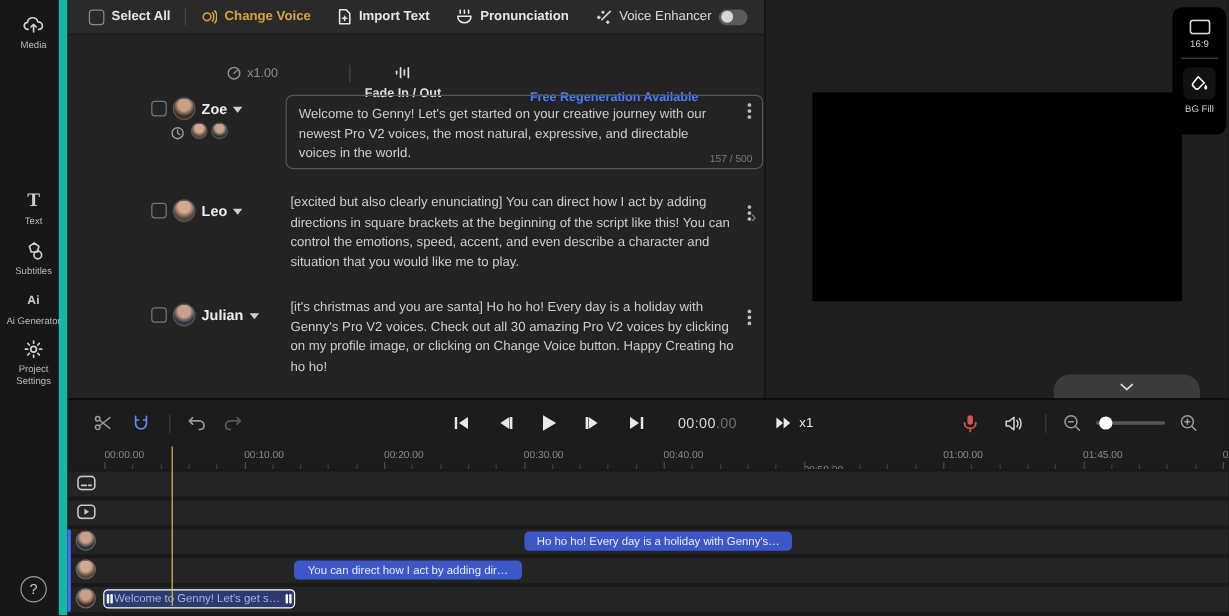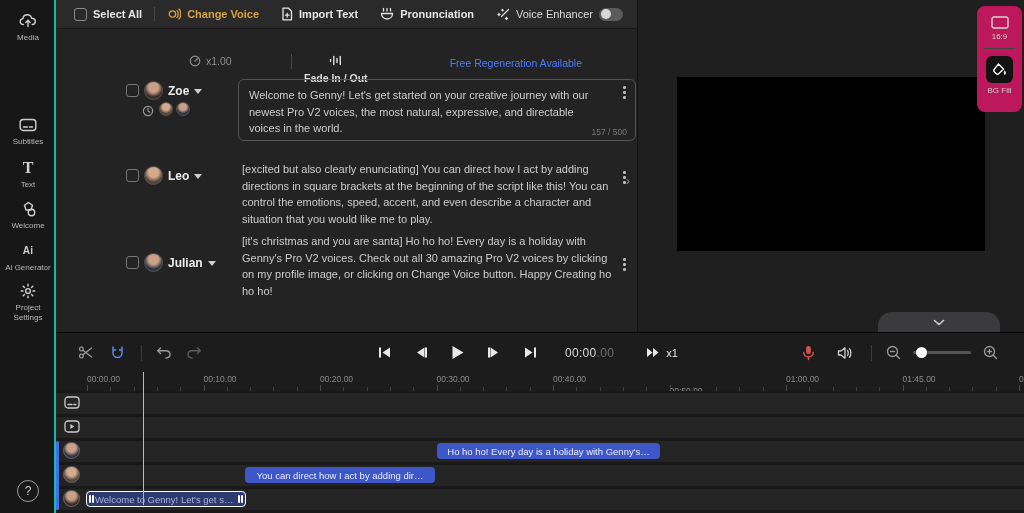--- a/index.html
+++ b/index.html
@@ -8,21 +8,21 @@
     --mic_red:#D9534F; --track_indicator:#4A6CF0;
   }
   *{margin:0;padding:0;box-sizing:border-box;}
   html,body{width:1024px;height:513px;overflow:hidden;background:#161616;
     font-family:"Liberation Sans","DejaVu Sans",sans-serif;-webkit-font-smoothing:antialiased;}
   #stage{position:relative;width:1024px;height:513px;background:#1b1b1b;overflow:hidden;}
   .abs{position:absolute;}
   svg{display:block;}
 
   
-  #sidebar{left:0;top:0;width:56px;height:513px;background:#171717;border-right:2px solid #14b8a6;z-index:30;}
+  #sidebar{left:0;top:0;width:56px;height:513px;background:#171717;border-right:7px solid #14b8a6;z-index:30;}
   .side-item{position:absolute;left:3px;width:50px;display:flex;flex-direction:column;align-items:center;
     color:#b9b9b9;font-size:8px;line-height:10px;text-align:center;padding:6px 0;border-radius:7px;cursor:pointer;}
   .side-item .ic{height:17px;display:flex;align-items:center;justify-content:center;margin-bottom:4px;color:#cfcfcf;}
   .side-item.active{background:var(--sidebar_active);color:#dfe7f7;}
   .side-item.active .ic{color:#e8eefb;}
   .tletter{font-family:"Liberation Serif","DejaVu Serif",serif;font-size:16px;font-weight:700;}
   .ai-glyph{font-size:10px;font-weight:700;letter-spacing:.2px;}
   #help-btn{left:17px;top:480px;width:22px;height:22px;border-radius:50%;border:1.4px solid #9a9a9a;
     color:#cfcfcf;display:flex;align-items:center;justify-content:center;font-size:12px;cursor:pointer;}
 
@@ -58,21 +58,21 @@
   .kebab i{width:2.5px;height:2.5px;border-radius:50%;background:#bdbdbd;}
   .side-actions{color:#d8d8d8;display:flex;flex-direction:column;gap:11px;align-items:center;}
   .play-tri{width:0;height:0;border-top:6px solid transparent;border-bottom:6px solid transparent;border-left:10px solid #fff;}
   #v-scroll{left:615px;top:33px;width:5px;height:100px;background:#545454;border-radius:3px;}
   #panel-expander{left:621px;top:168px;width:14px;height:24px;color:#8d8d8d;font-size:13px;
     display:flex;align-items:center;justify-content:center;cursor:pointer;}
 
   
   #preview{left:637px;top:0;width:387px;height:332px;background:#1f1f1f;border-left:1px solid #121212;}
   #video{left:677px;top:77px;width:308px;height:174px;background:#000;}
-  #aspect-card{left:977px;top:6px;width:45px;height:106px;background:#be185d;border-radius:8px;
+  #aspect-card{left:977px;top:6px;width:45px;height:106px;background:#000000;border-radius:8px;
     display:flex;flex-direction:column;align-items:center;padding-top:10px;z-index:10;}
   #aspect-card .lbl{font-size:8px;color:#cfcfcf;margin-top:3px;}
   #aspect-div{width:31px;height:1px;background:#454545;margin:7px 0;}
   #bgfill-btn{width:27px;height:27px;background:#121212;border-radius:6px;display:flex;align-items:center;justify-content:center;cursor:pointer;}
   #collapse-tab{left:878px;top:312px;width:122px;height:20px;background:#3b3b3d;
     border-radius:14px 14px 0 0;display:flex;align-items:center;justify-content:center;color:#cfcfcf;cursor:pointer;}
 
   
   #timeline{left:56px;top:332px;width:968px;height:181px;background:#1c1c1c;border-top:1px solid #060606;}
   #tl-controls{position:absolute;left:0;top:0;width:100%;height:39px;display:flex;align-items:center;}
@@ -115,44 +115,34 @@
       <span class="ic">
         <svg width="18" height="15" viewBox="0 0 18 15" fill="none" stroke="currentColor" stroke-width="1.4">
           <path d="M4.5 11.5 C2.5 11.5 1.2 10.2 1.2 8.5 C1.2 6.9 2.4 5.8 3.9 5.6 C4.2 3.4 6 1.8 8.3 1.8 C10.4 1.8 12.1 3.2 12.6 5.2 C14.7 5.2 16.3 6.6 16.3 8.5 C16.3 10.2 15 11.5 13.2 11.5" stroke-linecap="round"></path>
           <path d="M9 13.5 V7.5 M6.8 9.5 L9 7.3 L11.2 9.5" stroke-linecap="round" stroke-linejoin="round"></path>
         </svg>
       </span>
       <span>Media</span>
     </div>
 
 
-    <div class="side-item" style="top:110px">
-      <span class="ic">
-        <svg width="18" height="14" viewBox="0 0 18 14" fill="none" stroke="currentColor" stroke-width="1.4">
-          <rect x="1.2" y="1.5" width="15.6" height="11" rx="3"></rect>
-          <line x1="4.5" y1="9" x2="8.5" y2="9" stroke-linecap="round"></line>
-          <line x1="10.5" y1="9" x2="13.5" y2="9" stroke-linecap="round"></line>
-        </svg>
-      </span>
-      <span>Subtitles</span>
-    </div>
 
     <div class="side-item" style="top:153px">
       <span class="ic tletter">T</span>
       <span>Text</span>
     </div>
 
     <div class="side-item" style="top:194px">
       <span class="ic">
         <svg width="17" height="16" viewBox="0 0 17 16" fill="none" stroke="currentColor" stroke-width="1.4">
           <path d="M8.5 1.5 L12.5 4.3 L11 9 H6 L4.5 4.3 Z" stroke-linejoin="round"></path>
           <circle cx="11.5" cy="11.5" r="3.2"></circle>
         </svg>
       </span>
-      <span>Welcome</span>
+      <span>Subtitles</span>
     </div>
 
     <div class="side-item" style="top:236px">
       <span class="ic ai-glyph">Ai</span>
       <span>Ai Generator</span>
     </div>
 
     <div class="side-item" style="top:276px">
       <span class="ic">
         <svg width="16" height="16" viewBox="0 0 16 16" fill="none" stroke="currentColor" stroke-width="1.4">
@@ -228,21 +218,21 @@
       <span class="abs" style="left:235px;top:4px;width:1px;height:15px;background:#464646;"></span>
       <div class="meta-white abs" style="left:248px;top:5px;">
         <svg width="14" height="11" viewBox="0 0 14 11" stroke="currentColor" stroke-width="1.4" stroke-linecap="round">
           <line x1="1.5" y1="4.5" x2="1.5" y2="6.5"></line>
             <line x1="4.8" y1="1.5" x2="4.8" y2="9.5"></line>
           <line x1="8" y1="3.5" x2="8" y2="7.5"></line>
             <line x1="11.3" y1="1.5" x2="11.3" y2="9.5"></line>
         </svg>
         <span>Fade In / Out</span>
       </div>
-      <span id="free-regen" class="abs" style="right:55px;top:7px;">Free Regeneration Available</span>
+      <span id="free-regen" class="abs" style="right:55px;top:25px;font-weight:bold;">Free Regeneration Available</span>
     </div>
 
     <div>
       <span class="row-check abs" style="left:70px;top:84px;"></span>
       <span class="avatar av-zoe abs" style="left:88px;top:81px;width:19px;height:19px;"></span>
       <div class="spk-name abs" style="left:112px;top:84px;">
         <span>Zoe</span>
         <span class="caret"></span>
       </div>
       <span class="abs" style="left:86px;top:105px;color:#9a9a9a;">
@@ -297,21 +287,21 @@
         </span>
     </div>
 
     <div>
       <span class="row-check abs" style="left:70px;top:256px;"></span>
       <span class="avatar av-julian abs" style="left:88px;top:253px;width:19px;height:19px;"></span>
       <div class="spk-name abs" style="left:112px;top:256px;">
         <span>Julian</span>
         <span class="caret"></span>
       </div>
-      <div class="body-text abs" style="left:186px;top:233px;width:372px;">[it's christmas and you are santa] Ho ho ho! Every day is a holiday with Genny's Pro V2 voices. Check out all 30 amazing Pro V2 voices by clicking on my profile image, or clicking on Change Voice button. Happy Creating ho ho ho!</div>
+      <div class="body-text abs" style="left:186px;top:248px;width:372px;">[it's christmas and you are santa] Ho ho ho! Every day is a holiday with Genny's Pro V2 voices. Check out all 30 amazing Pro V2 voices by clicking on my profile image, or clicking on Change Voice button. Happy Creating ho ho ho!</div>
       <span class="kebab abs" style="left:565px;top:256px;">
           <i></i>
           <i></i>
           <i></i>
         </span>
     </div>
 
     <div id="v-scroll" class="abs"></div>
   </div>
 

